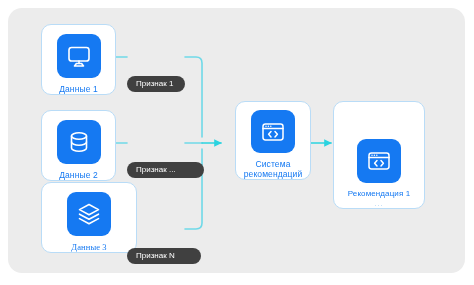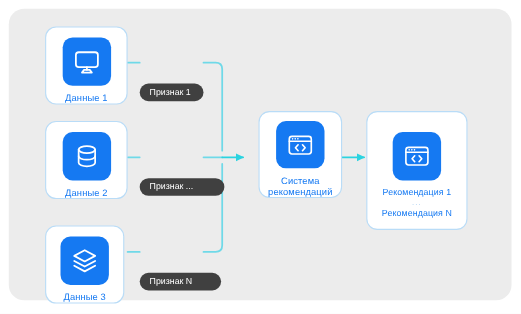--- a/index.html
+++ b/index.html
@@ -40,21 +40,21 @@
   
   .card {
     position: absolute;
     background: #ffffff;
     border: 1px solid #b9dcf7;
     border-radius: 10px;
     box-sizing: border-box;
     display: flex;
     flex-direction: column;
     align-items: center;
-    justify-content: center;
+    justify-content: flex-end;
   }
   .card .icon-tile {
     width: 44px;
     height: 44px;
     border-radius: 9px;
     background: #1579f2;
     display: flex;
     align-items: center;
     justify-content: center;
     margin-top: 8px;
@@ -71,21 +71,21 @@
     letter-spacing: 0.1px;
     white-space: nowrap;
   }
   .card .cap.two {
     white-space: normal;
     width: 64px;
   }
   
   #card-data-1 { left: 41px; top: 24px;  width: 75px; height: 71px; }
   #card-data-2 { left: 41px; top: 110px; width: 75px; height: 71px; }
-  #card-data-3 { left: 41px; top: 205px; width: 72px; height: 71px; }
+  #card-data-3 { left: 41px; top: 182px; width: 96px; height: 71px; font-family: Liberation Serif, serif; }
   
   #card-system { left: 235px; top: 101px; width: 76px; height: 79px; }
   
   #card-recs   { left: 333px; top: 101px; width: 92px; height: 108px; }
   #card-recs .cap { font-size: 8px; line-height: 10px; }
   #card-recs .cap .mid {
     display: block;
     letter-spacing: 1px;
     color: #9ec8ee;
     font-size: 7px;
@@ -214,17 +214,16 @@
           <circle cx="9.4" cy="8.2" r="0.75" fill="#ffffff" stroke="none"></circle>
           <circle cx="11.8" cy="8.2" r="0.75" fill="#ffffff" stroke="none"></circle>
           <path d="M12 13.6 L9.6 16.3 L12 19"></path>
           <path d="M16 13.6 L18.4 16.3 L16 19"></path>
         </svg>
       </span>
     </div>
     <div class="cap">
       <span>Рекомендация 1</span>
       <span class="mid">...</span>
-      <span>Рекомендация N</span>
     </div>
   </div>
 
 </div>
 
 </body></html>

